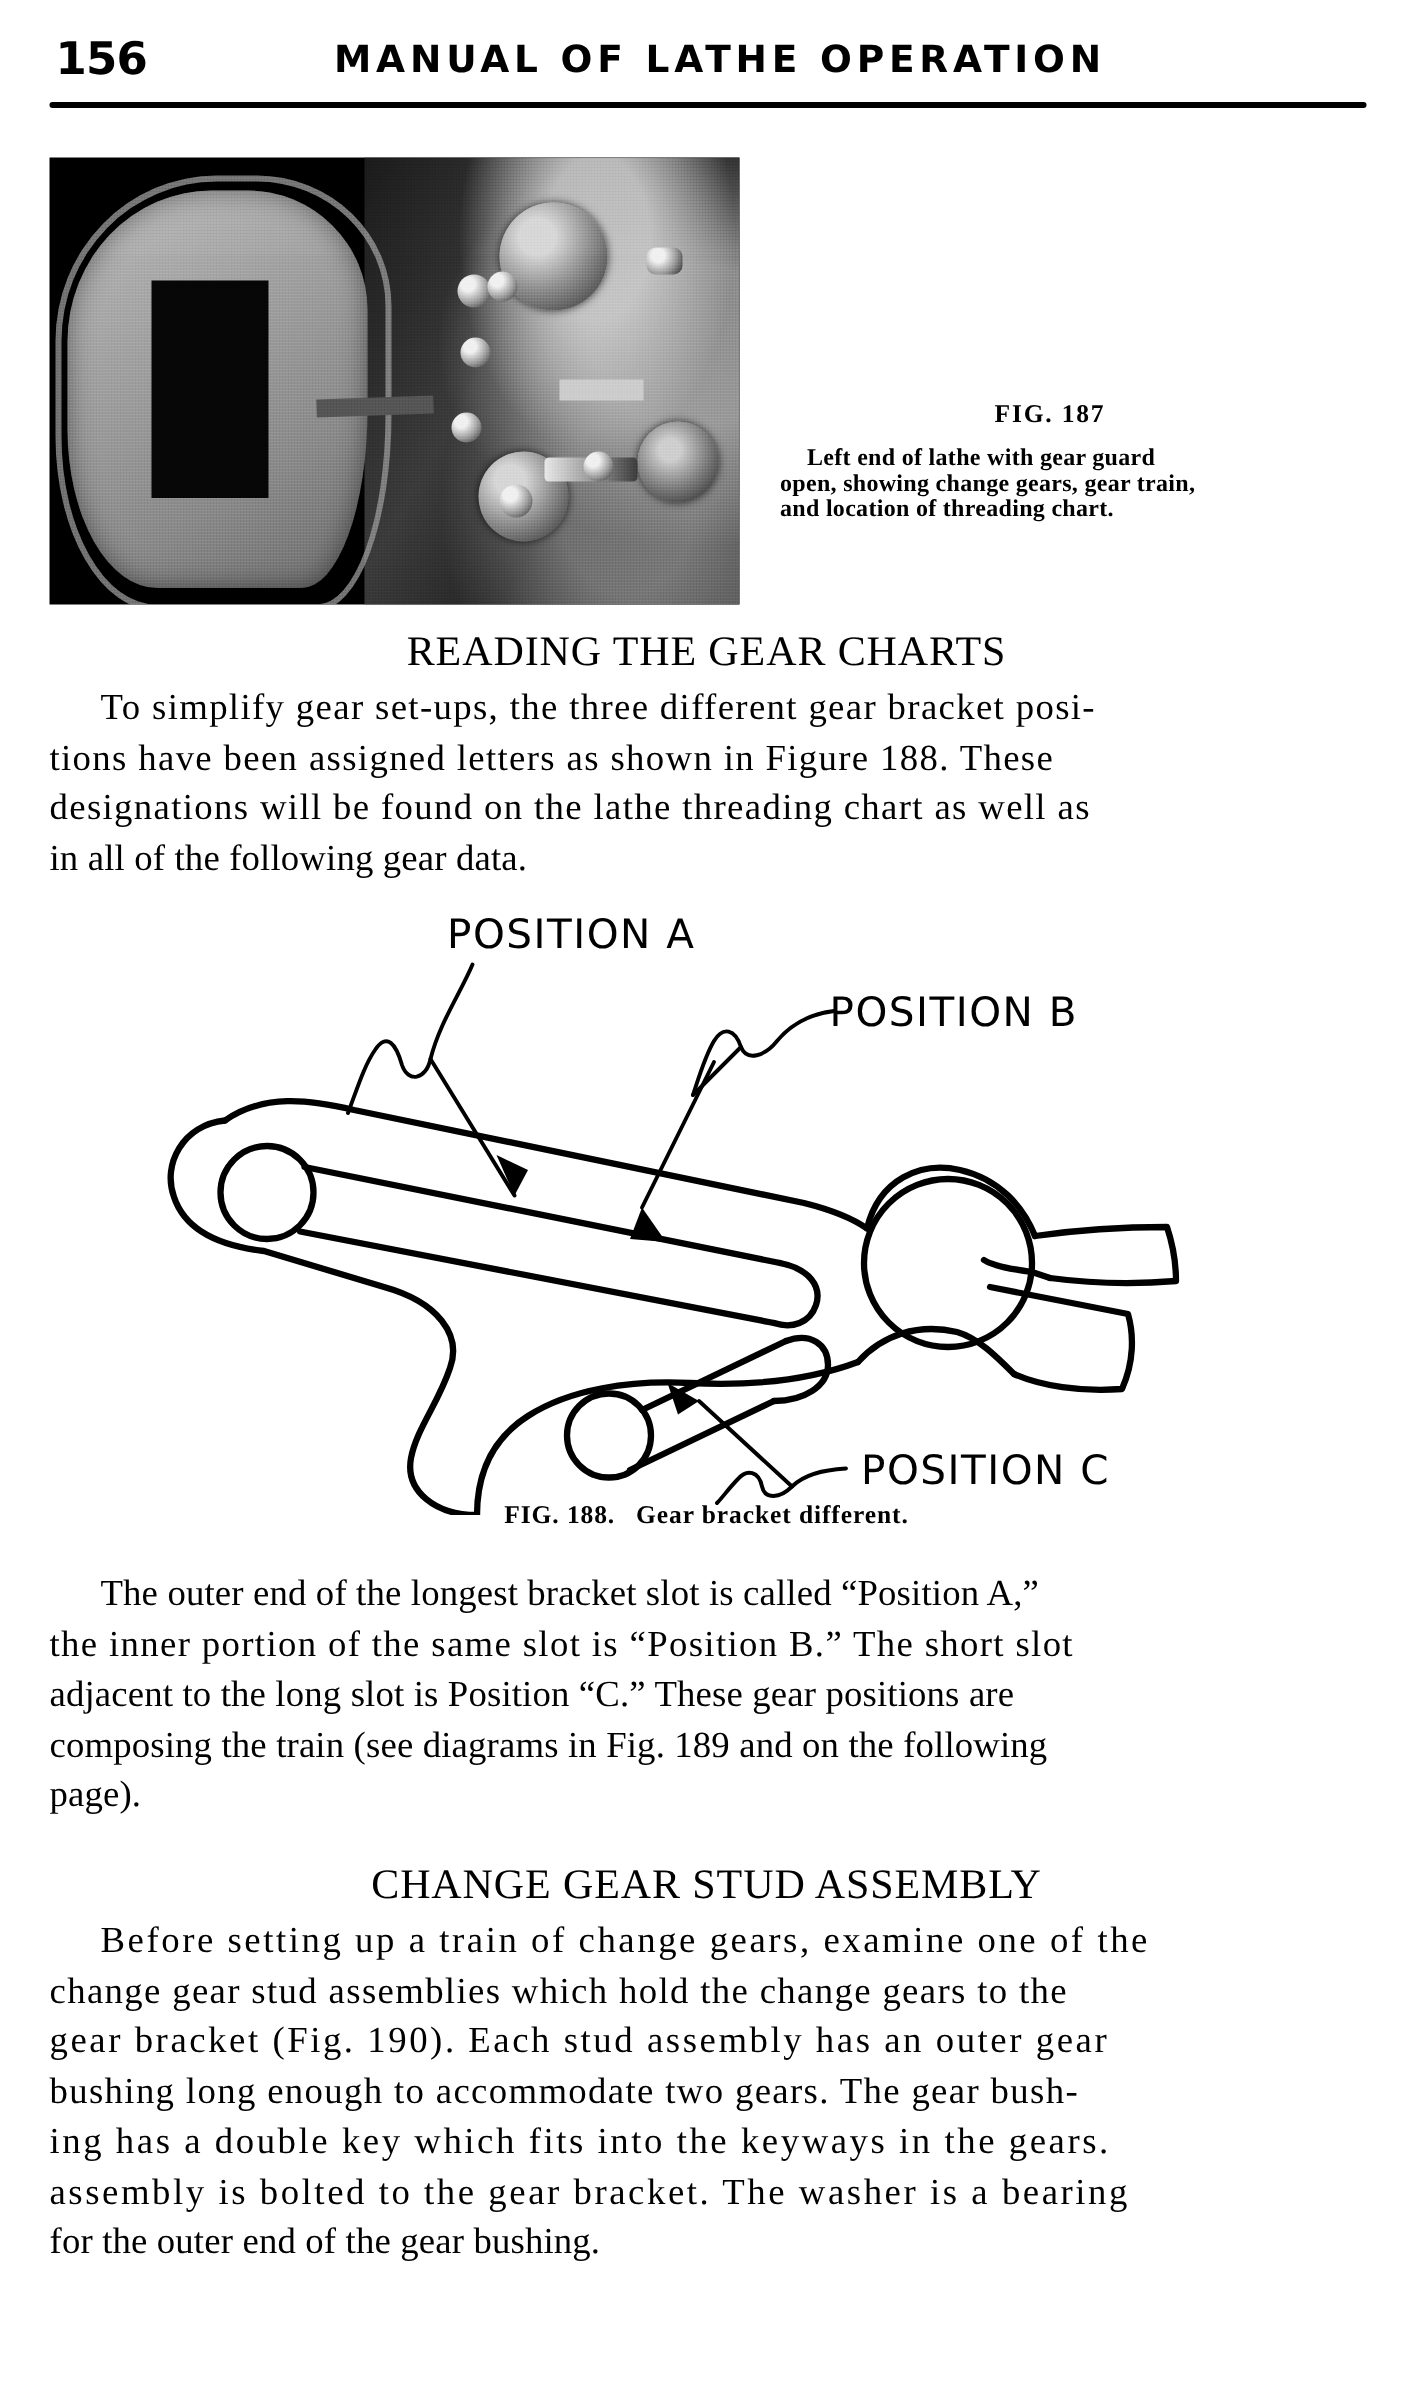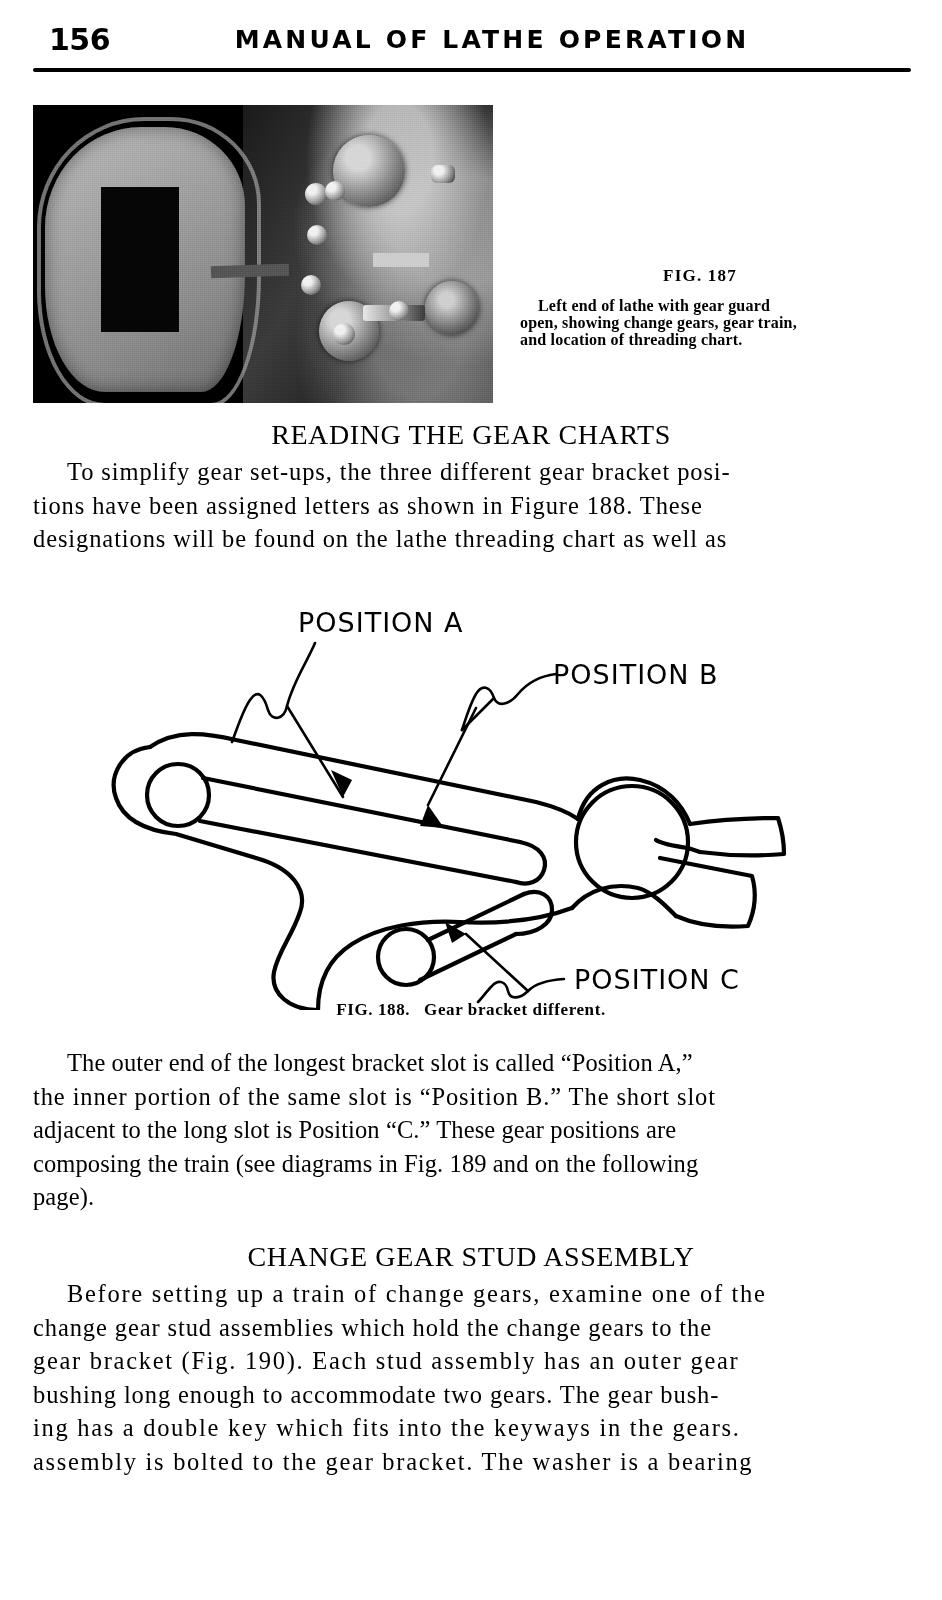--- a/index.html
+++ b/index.html
@@ -12,21 +12,21 @@
     height: 1600px;
     position: relative;
     font-family: "Liberation Serif", "DejaVu Serif", serif;
     color: #000000;
     overflow: hidden;
   }
 
   
   .page-head {
     position: absolute;
-    left: 16px; top: 22px;
+    left: 4px; top: 22px;
     width: 782px;
     height: 40px;
   }
   .folio {
     position: absolute;
     left: 33px; top: 0px;
     font-family: "DejaVu Sans", sans-serif;
     font-size: 30px;
     font-weight: 700;
     letter-spacing: -0.5px;
@@ -254,20 +254,21 @@
   <div class="line">open, showing change gears, gear train,</div>
   <div class="line">and location of threading chart.</div>
 </div>
 
 <div class="sec-head" id="head-reading">READING THE GEAR CHARTS</div>
 
 <div class="body-par" id="par-1">
   <span class="ln ind sp">To simplify gear set-ups, the three different gear bracket posi-</span>
   <span class="ln sp">tions have been assigned letters as shown in Figure 188. These</span>
   <span class="ln sp">designations will be found on the lathe threading chart as well as</span>
+  <span class="ln">in all of the following gear data.</span>
 </div>
 
 <div class="fig188">
   <svg width="942" height="420" viewBox="0 0 942 420" xmlns="http://www.w3.org/2000/svg">
     <g fill="none" stroke="#000" stroke-width="4.2" stroke-linecap="round" stroke-linejoin="round">
 
       <path d="M 150 157
                C 122 160, 108 186, 116 208
                C 124 232, 150 241, 176 244
                L 256 268
@@ -379,13 +380,14 @@
 
 <div class="sec-head" id="head-stud">CHANGE GEAR STUD ASSEMBLY</div>
 
 <div class="body-par" id="par-3">
   <span class="ln ind sp2">Before setting up a train of change gears, examine one of the</span>
   <span class="ln sp">change gear stud assemblies which hold the change gears to the</span>
   <span class="ln sp2">gear bracket (Fig. 190). Each stud assembly has an outer gear</span>
   <span class="ln sp">bushing long enough to accommodate two gears. The gear bush-</span>
   <span class="ln sp2">ing has a double key which fits into the keyways in the gears.</span>
   <span class="ln sp2">assembly is bolted to the gear bracket. The washer is a bearing</span>
+  <span class="ln">for the outer end of the gear bushing.</span>
 </div>
 
 </body></html>

